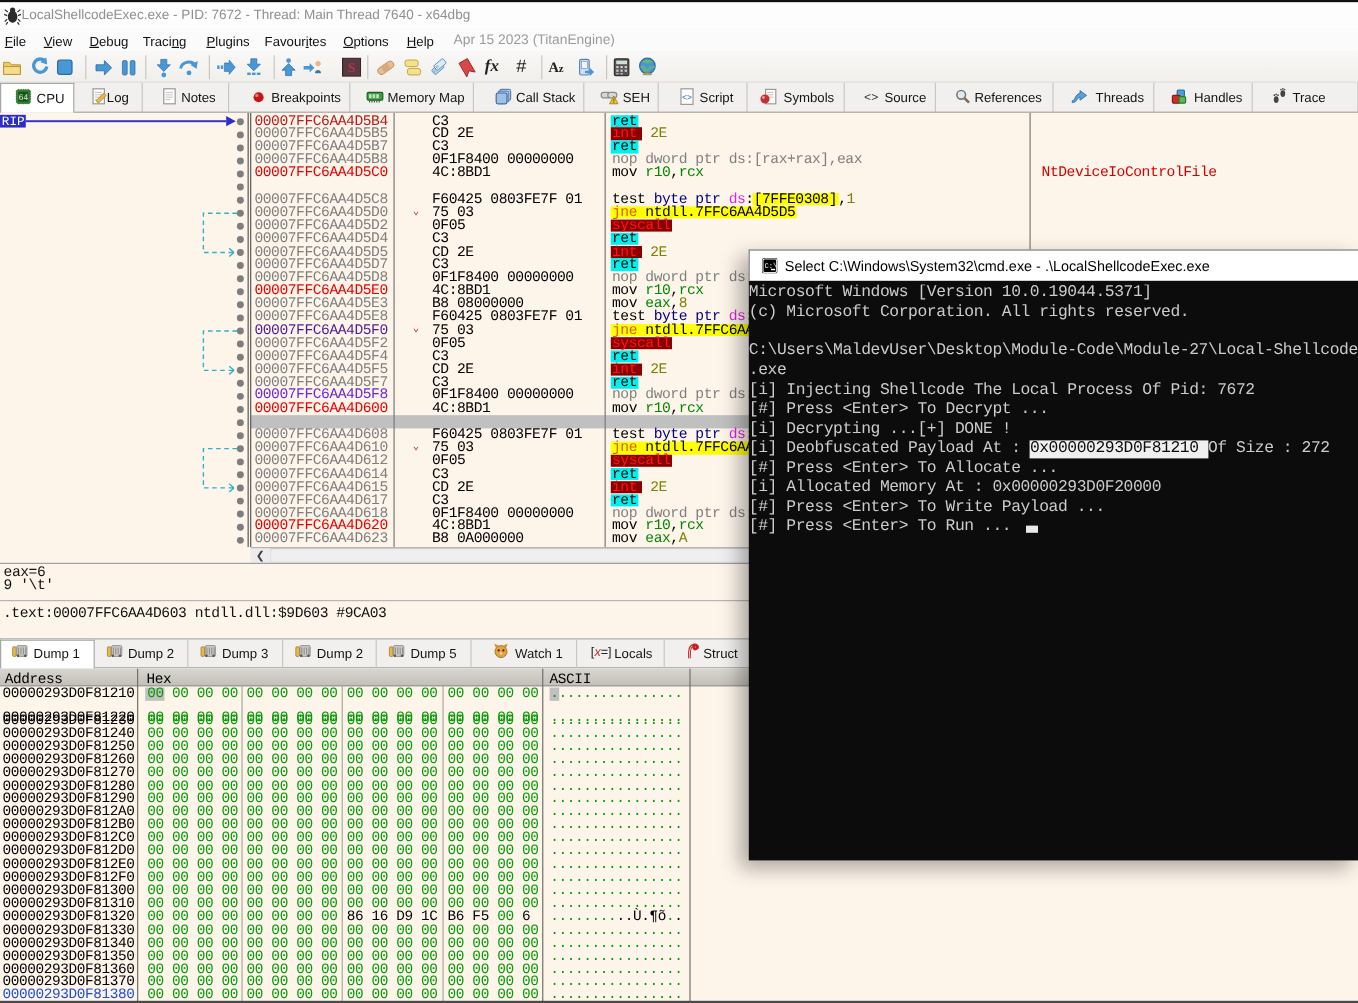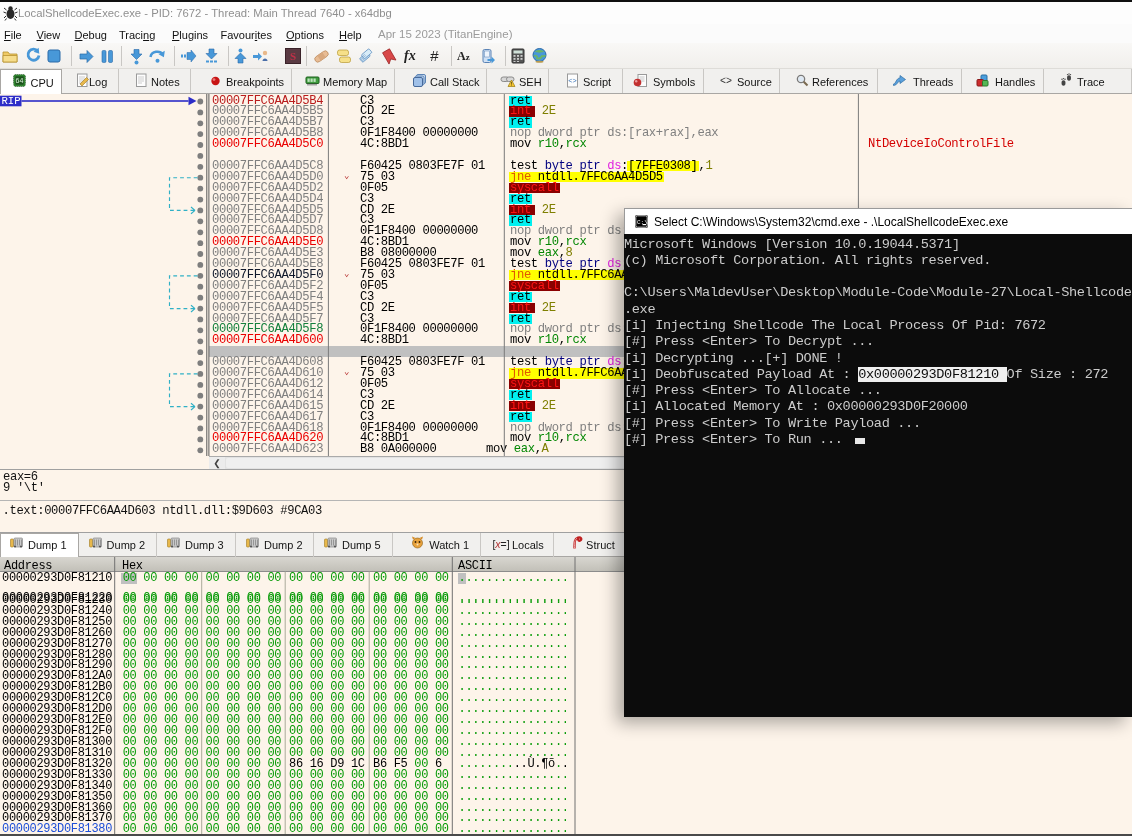--- a/index.html
+++ b/index.html
@@ -345,21 +345,21 @@
 <span class="ms" style="left:212px;color:#7f7f7f">00007FFC6AA4D5E3</span>
 <span class="ms" style="left:360px;color:#000">B8 08000000</span>
 <span class="ms" style="left:510px;color:#000">mov <span style="color:#038703">eax</span>,<span style="color:#7f7f00">8</span></span>
 </div>
 <div class="mrow" style="top:259.0px">
 <span class="ms" style="left:212px;color:#7f7f7f">00007FFC6AA4D5E8</span>
 <span class="ms" style="left:360px;color:#000">F60425 0803FE7F 01</span>
 <span class="ms" style="left:510px;color:#000">test <span style="color:#000080">byte ptr </span><span style="color:#e020e0">ds</span>:<span class="hl" style="background:#ffff00;color:#000">[7FFE0308]</span>,<span style="color:#7f7f00">1</span></span>
 </div>
 <div class="mrow" style="top:269.9px">
-<span class="ms" style="left:212px;color:#0f172a">00007FFC6AA4D5F0</span>
+<span class="ms" style="left:212px;color:#4c1d95">00007FFC6AA4D5F0</span>
 <span class="ms" style="left:344px;color:#b22222;font-size:9px;top:-1px">⌄</span>
 <span class="ms" style="left:360px;color:#000">75 03</span>
 <span class="ms" style="left:510px;color:#000"><span class="hl" style="background:#ffff00"><span style="color:#e05800">jne</span><span style="color:#000"> ntdll.7FFC6AA4D5F5</span></span></span>
 </div>
 <div class="mrow" style="top:280.8px">
 <span class="ms" style="left:212px;color:#7f7f7f">00007FFC6AA4D5F2</span>
 <span class="ms" style="left:360px;color:#000">0F05</span>
 <span class="ms" style="left:510px;color:#000"><span class="hl" style="background:#8a0000;color:#ff1414">syscall</span></span>
 </div>
 <div class="mrow" style="top:291.7px">
@@ -371,21 +371,21 @@
 <span class="ms" style="left:212px;color:#7f7f7f">00007FFC6AA4D5F5</span>
 <span class="ms" style="left:360px;color:#000">CD 2E</span>
 <span class="ms" style="left:510px;color:#000"><span class="hl" style="background:#8a0000;color:#ff1414;padding-right:4px">int</span><span style="color:#7f7f00"> 2E</span></span>
 </div>
 <div class="mrow" style="top:313.5px">
 <span class="ms" style="left:212px;color:#7f7f7f">00007FFC6AA4D5F7</span>
 <span class="ms" style="left:360px;color:#000">C3</span>
 <span class="ms" style="left:510px;color:#000"><span class="hl" style="background:#00f0f0;color:#000">ret</span></span>
 </div>
 <div class="mrow" style="top:324.4px">
-<span class="ms" style="left:212px;color:#15803d">00007FFC6AA4D5F8</span>
+<span class="ms" style="left:212px;color:#6d28d9">00007FFC6AA4D5F8</span>
 <span class="ms" style="left:360px;color:#000">0F1F8400 00000000</span>
 <span class="ms" style="left:510px;color:#000"><span style="color:#7f7f7f">nop dword ptr ds:[rax+rax],eax</span></span>
 </div>
 <div class="mrow" style="top:335.3px">
 <span class="ms" style="left:212px;color:#ea0000">00007FFC6AA4D600</span>
 <span class="ms" style="left:360px;color:#000">4C:8BD1</span>
 <span class="ms" style="left:510px;color:#000">mov <span style="color:#038703">r10</span>,<span style="color:#038703">rcx</span></span>
 </div>
 <div class="mrow" style="top:357.1px">
 <span class="ms" style="left:212px;color:#7f7f7f">00007FFC6AA4D608</span>
@@ -424,21 +424,21 @@
 <span class="ms" style="left:510px;color:#000"><span style="color:#7f7f7f">nop dword ptr ds:[rax+rax],eax</span></span>
 </div>
 <div class="mrow" style="top:433.4px">
 <span class="ms" style="left:212px;color:#ea0000">00007FFC6AA4D620</span>
 <span class="ms" style="left:360px;color:#000">4C:8BD1</span>
 <span class="ms" style="left:510px;color:#000">mov <span style="color:#038703">r10</span>,<span style="color:#038703">rcx</span></span>
 </div>
 <div class="mrow" style="top:444.3px">
 <span class="ms" style="left:212px;color:#7f7f7f">00007FFC6AA4D623</span>
 <span class="ms" style="left:360px;color:#000">B8 0A000000</span>
-<span class="ms" style="left:486px;color:#000">mov <span style="color:#038703">eax</span>,<span style="color:#7f7f00">A</span></span>
+<span class="ms" style="left:510px;color:#000">mov <span style="color:#038703">eax</span>,<span style="color:#7f7f00">A</span></span>
 </div>
   </div>
 </div>
 <svg class="abs" style="left:0;top:93.5px" width="1132" height="362" viewBox="0 93.5 1132 362">
  <circle cx="200.3" cy="101.0" r="2.9" fill="#7e7e7e"></circle>
 <circle cx="200.3" cy="111.9" r="2.9" fill="#7e7e7e"></circle>
 <circle cx="200.3" cy="122.8" r="2.9" fill="#7e7e7e"></circle>
 <circle cx="200.3" cy="133.6" r="2.9" fill="#7e7e7e"></circle>
 <circle cx="200.3" cy="144.5" r="2.9" fill="#7e7e7e"></circle>
 <circle cx="200.3" cy="155.4" r="2.9" fill="#7e7e7e"></circle>

